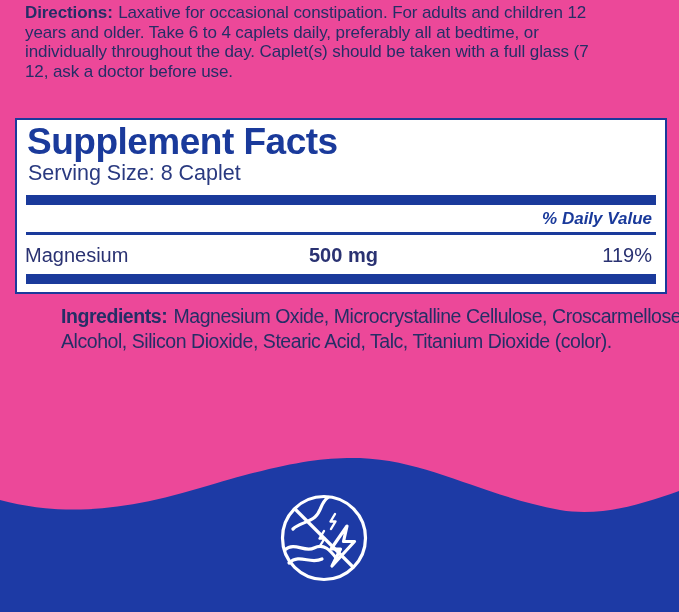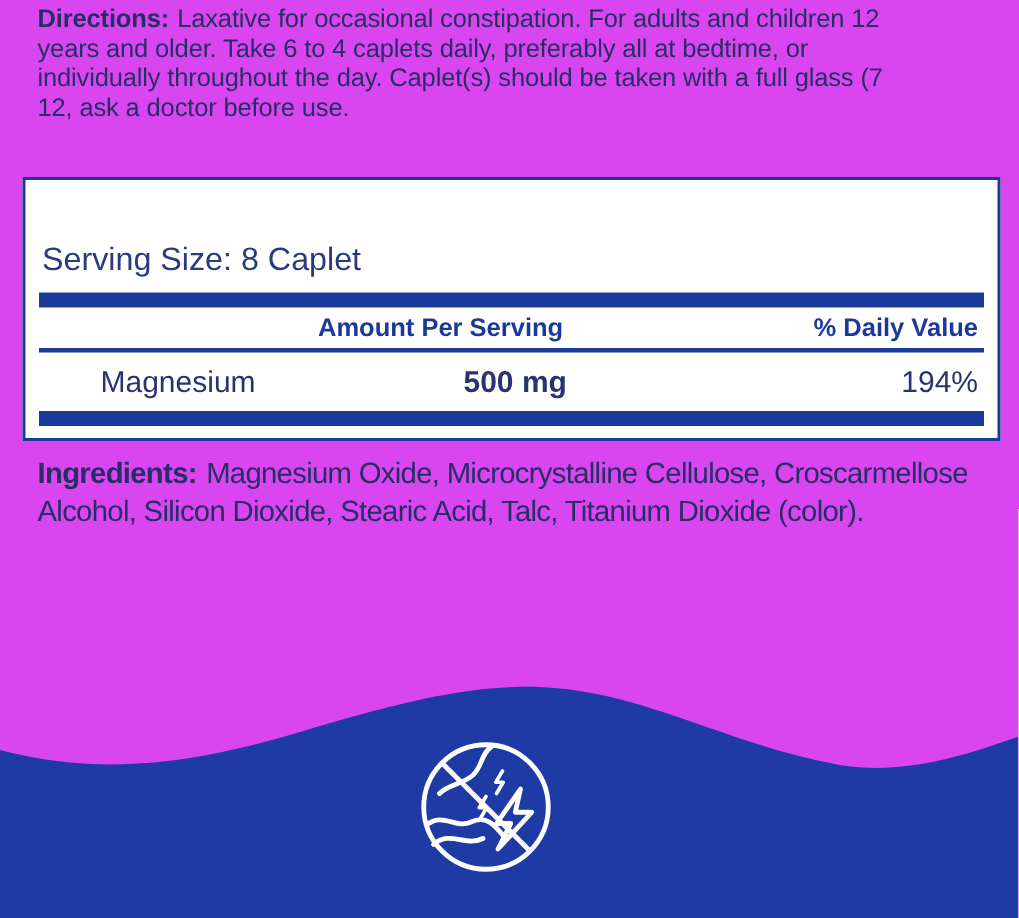--- a/index.html
+++ b/index.html
@@ -1,17 +1,17 @@
 <!DOCTYPE html>
 <html><head>
 <meta charset="utf-8">
 <style>
   html,body{margin:0;padding:0;background:#ffffff;}
   .canvas{
-    position:relative;width:679px;height:612px;background:#d946ef;overflow:hidden;
+    position:relative;width:679px;height:612px;background:#ec4899;overflow:hidden;
     font-family:"Liberation Sans", sans-serif;
   }
   
   .directions{position:absolute;left:25px;top:3px;width:632px;color:#252e66;
     font-size:17px;line-height:19.5px;letter-spacing:-0.1px;}
   .directions .tline{white-space:nowrap;}
   .lbl{font-weight:bold;margin-right:0.32em;}
   
   .facts{position:absolute;left:15px;top:118px;width:652px;height:176px;
     border:2.5px solid #1a3a9b;box-sizing:border-box;background:#ffffff;}
@@ -19,29 +19,29 @@
     font-size:37px;line-height:40px;font-weight:bold;letter-spacing:-0.5px;white-space:nowrap;}
   .facts .serving{position:absolute;left:11px;top:41px;color:#2a3a80;
     font-size:21.5px;line-height:24px;white-space:nowrap;}
   .facts .bar{position:absolute;left:9px;right:9px;height:10px;background:#1a3a9b;}
   .facts .bar1{top:75px;}
   .facts .bar2{top:154px;}
   .facts .rule{position:absolute;left:9px;right:9px;top:112px;height:3px;background:#1a3a9b;}
   .facts .hdr{position:absolute;top:89px;color:#1a3a9b;font-weight:bold;
     font-size:17px;line-height:20px;white-space:nowrap;}
   .facts .hdr-amount{left:195px;}
-  .facts .hdr-dv{right:13px;}
+  .facts .hdr-dv{right:13px;font-style:italic;}
   .facts .cell{position:absolute;top:123px;color:#2a3272;font-size:20px;line-height:24px;white-space:nowrap;}
-  .facts .cell-name{left:8px;margin-left:42px;}
+  .facts .cell-name{left:8px;}
   .facts .cell-amt{left:292px;font-weight:bold;}
   .facts .cell-dv{right:13px;}
   
   .ingredients{position:absolute;left:25px;top:304px;width:640px;color:#252e66;
     font-size:19.5px;line-height:25px;letter-spacing:-0.45px;}
-  .ingredients .tline{white-space:nowrap;}
+  .ingredients .tline{white-space:nowrap;margin-left:36px;}
   
   .wave-wrap{position:absolute;left:0;top:440px;width:679px;height:172px;}
   .wave-svg{position:absolute;left:0;top:0;display:block;}
   .badge-icon{position:absolute;left:279px;top:493px;}
   .badge-text{position:absolute;left:377px;top:516px;color:#ffffff;font-weight:bold;
     font-size:13.5px;line-height:15.5px;letter-spacing:0.1px;}
   .badge-text div{white-space:nowrap;}
 </style>
 </head>
 <body>
@@ -49,28 +49,28 @@
 <div class="canvas">
 
   <section class="directions">
     <div class="tline"><span class="lbl">Directions:</span><span>Laxative for occasional constipation. For adults and children 12</span></div>
     <div class="tline">years and older. Take 6 to 4 caplets daily, preferably all at bedtime, or</div>
     <div class="tline">individually throughout the day. Caplet(s) should be taken with a full glass (7</div>
     <div class="tline">12, ask a doctor before use.</div>
   </section>
 
   <section class="facts">
+    <h1 class="title">Supplement Facts</h1>
     <div class="serving">Serving Size: 8 Caplet</div>
     <div class="bar bar1"></div>
-    <div class="hdr hdr-amount">Amount Per Serving</div>
     <div class="hdr hdr-dv">% Daily Value</div>
     <div class="rule"></div>
     <div class="cell cell-name">Magnesium</div>
     <div class="cell cell-amt">500 mg</div>
-    <div class="cell cell-dv">194%</div>
+    <div class="cell cell-dv">119%</div>
     <div class="bar bar2"></div>
   </section>
 
   <section class="ingredients">
     <div class="tline"><span class="lbl">Ingredients:</span><span>Magnesium Oxide, Microcrystalline Cellulose, Croscarmellose</span></div>
     <div class="tline">Alcohol, Silicon Dioxide, Stearic Acid, Talc, Titanium Dioxide (color).</div>
   </section>
 
   <div class="wave-wrap">
     <svg class="wave-svg" width="679" height="172" viewBox="0 0 679 172" aria-hidden="true">

